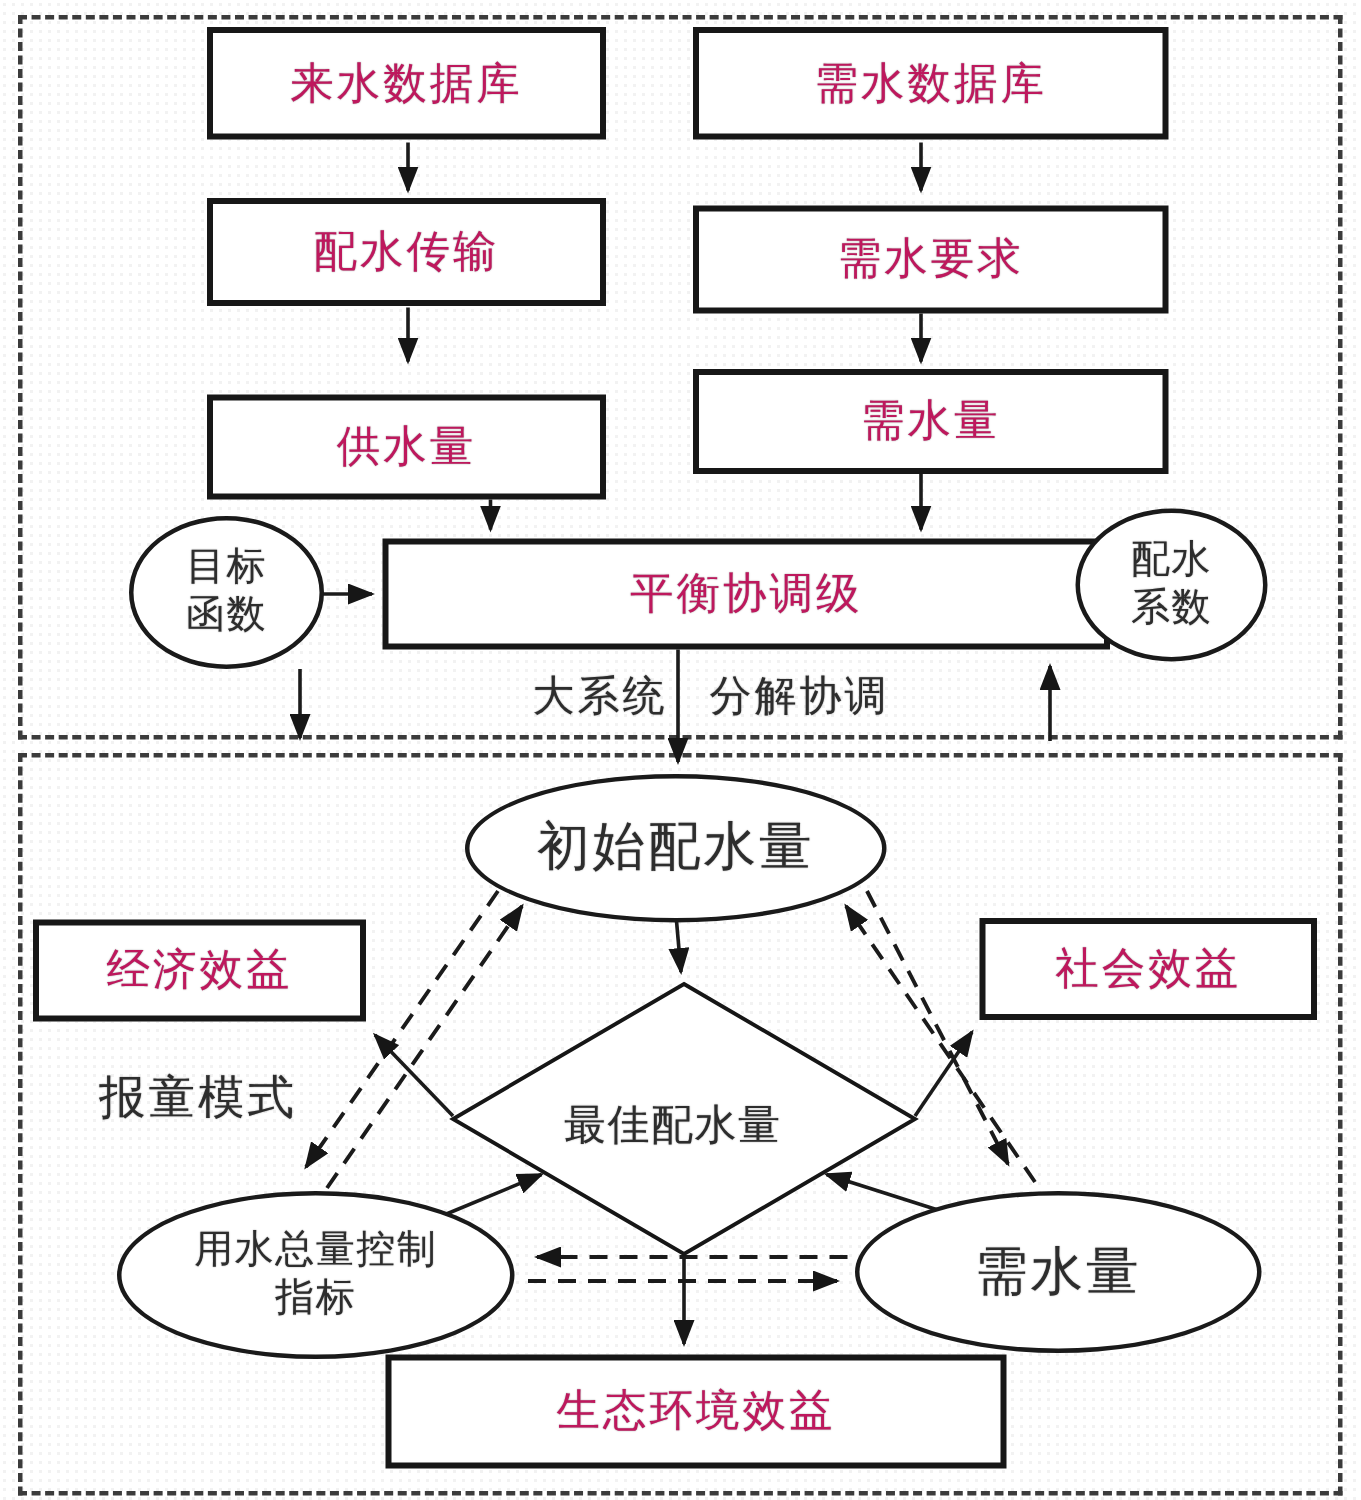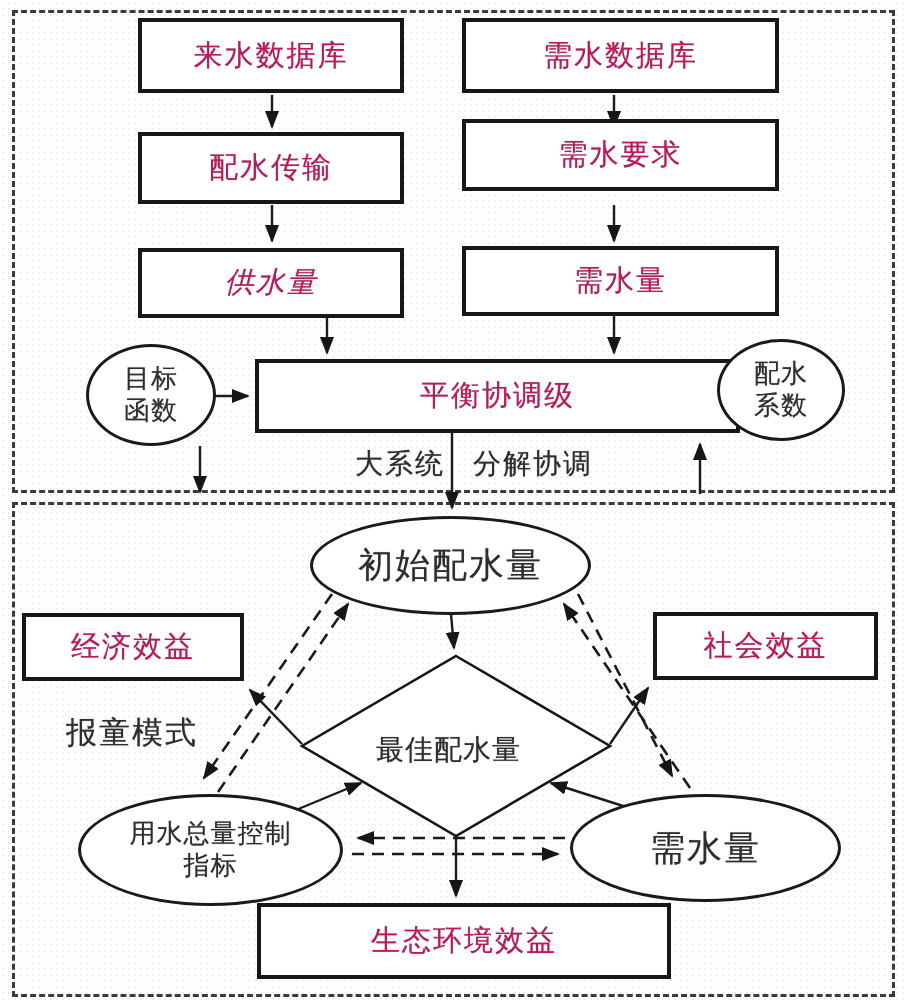--- a/index.html
+++ b/index.html
@@ -82,27 +82,27 @@
 
     <polygon points="456,656 610,746 456,836 302,746" fill="#ffffff" stroke="#161616" stroke-width="2.6"></polygon>
   </svg>
 
   <div class="node" style="left:138px;top:18px;width:266px;height:75px;">
     <span>来水数据库</span>
   </div>
   <div class="node" style="left:138px;top:132px;width:266px;height:72px;">
     <span>配水传输</span>
   </div>
-  <div class="node" style="left:138px;top:248px;width:266px;height:70px;font-style:italic;">
+  <div class="node" style="left:138px;top:263px;width:266px;height:70px;">
     <span>供水量</span>
   </div>
   <div class="node" style="left:462px;top:18px;width:317px;height:75px;">
     <span>需水数据库</span>
   </div>
-  <div class="node" style="left:462px;top:119px;width:317px;height:72px;align-items:center;">
+  <div class="node" style="left:462px;top:137px;width:317px;height:72px;align-items:center;">
     <span>需水要求</span>
   </div>
   <div class="node" style="left:462px;top:246px;width:317px;height:70px;">
     <span>需水量</span>
   </div>
   <div class="node" style="left:255px;top:359px;width:485px;height:74px;">
     <span>平衡协调级</span>
   </div>
 
   <div class="ellipse" style="left:86px;top:344px;width:130px;height:102px;">

